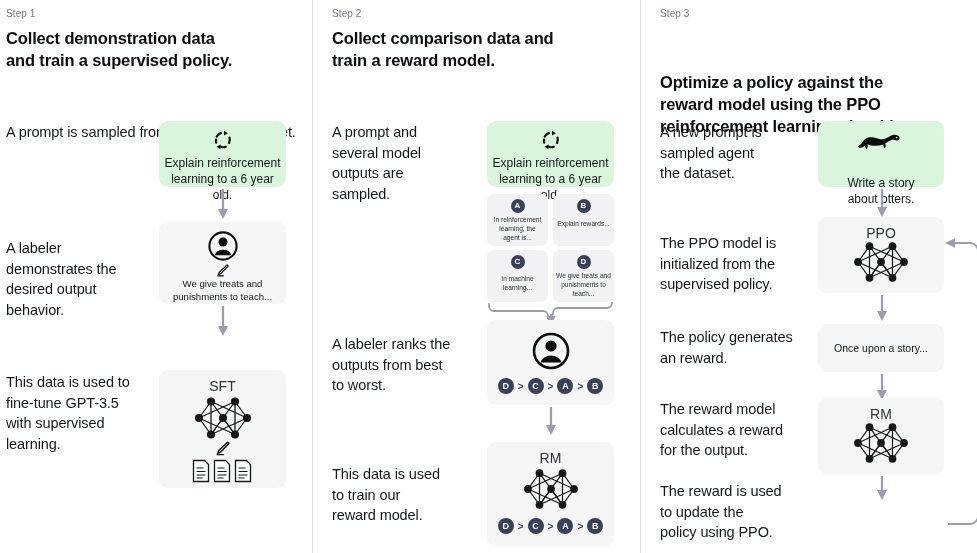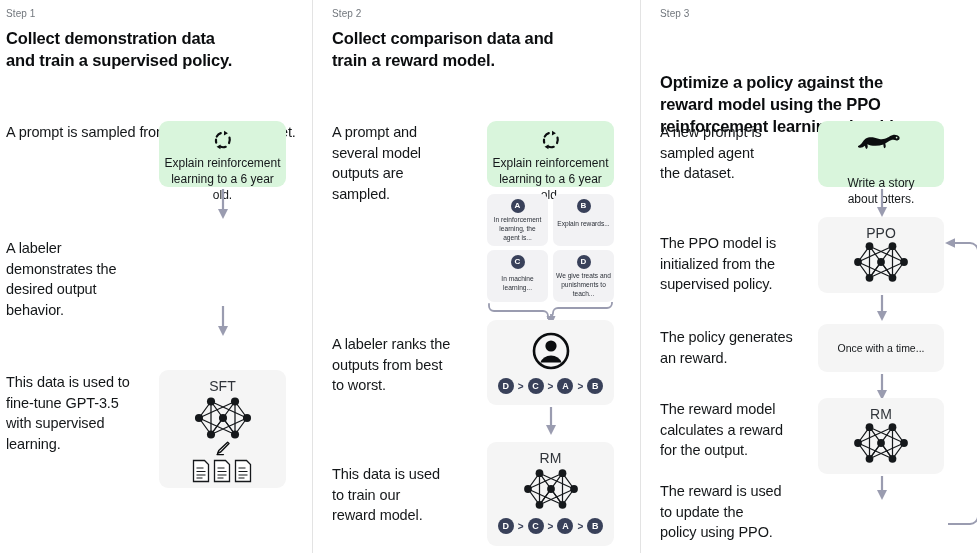--- a/index.html
+++ b/index.html
@@ -145,20 +145,33 @@
       </svg>
       <div class="prompt-text" style="top:34px; white-space:pre-line;">Explain reinforcement
 learning to a 6 year old.</div>
     </div>
 
     <svg class="arrow" style="left:215px; top:189px;" width="16" height="34" viewBox="0 0 16 34">
       <path d="M8 0 V22" stroke="#9a9cb0" stroke-width="2.2"></path>
       <path d="M8 30 L3 20 H13 Z" fill="#9a9cb0"></path>
     </svg>
 
+    <div class="panel" style="left:159px; top:222px; width:127px; height:82px;">
+      <svg class="icon" style="left:50%; top:8px; margin-left:-16px;" width="32" height="32" viewBox="0 0 40 40">
+        <circle cx="20" cy="20" r="17" fill="none" stroke="#0b0d0f" stroke-width="2.6"></circle>
+        <circle cx="20" cy="15" r="5.6" fill="#0b0d0f"></circle>
+        <path d="M9.5 31.5 a10.8 9 0 0 1 21 0 Z" fill="#0b0d0f"></path>
+      </svg>
+      <svg class="icon" style="left:50%; top:41px; margin-left:-7px;" width="14" height="14" viewBox="0 0 16 16">
+        <path d="M12.6 2.2 L14.0 3.6 L5.4 12.2 L2.6 13.4 L3.8 10.6 Z" fill="none" stroke="#0b0d0f" stroke-width="1.4" stroke-linejoin="round"></path>
+        <path d="M2.0 14.6 H8.4" stroke="#0b0d0f" stroke-width="1.4" stroke-linecap="round"></path>
+      </svg>
+      <div class="prompt-text" style="top:56px; font-size:9.6px; white-space:pre-line;">We give treats and
+punishments to teach...</div>
+    </div>
 
     <svg class="arrow" style="left:215px; top:306px;" width="16" height="34" viewBox="0 0 16 34">
       <path d="M8 0 V22" stroke="#9a9cb0" stroke-width="2.2"></path>
       <path d="M8 30 L3 20 H13 Z" fill="#9a9cb0"></path>
     </svg>
 
     <div class="panel" style="left:159px; top:370px; width:127px; height:118px;">
       <div class="panel-title">SFT</div>
 
       <svg class="icon" style="left:50%; top:24px; margin-left:-30px;" width="60" height="48" viewBox="0 0 80 64">
@@ -380,21 +393,21 @@
         </g>
       </svg>
     </div>
 
     <svg class="arrow" style="left:220px; top:295px;" width="16" height="30" viewBox="0 0 16 30">
       <path d="M8 0 V18" stroke="#9a9cb0" stroke-width="2.2"></path>
       <path d="M8 26 L3 16 H13 Z" fill="#9a9cb0"></path>
     </svg>
 
     <div class="panel" style="left:164px; top:324px; width:126px; height:48px;">
-      <div class="sample-text">Once with a time...</div>
+      <div class="sample-text">Once upon a story...</div>
     </div>
 
     <svg class="arrow" style="left:220px; top:374px;" width="16" height="30" viewBox="0 0 16 30">
       <path d="M8 0 V18" stroke="#9a9cb0" stroke-width="2.2"></path>
       <path d="M8 26 L3 16 H13 Z" fill="#9a9cb0"></path>
     </svg>
 
     <div class="panel" style="left:164px; top:398px; width:126px; height:76px;">
       <div class="panel-title">RM</div>
       <svg class="icon" style="left:50%; top:22px; margin-left:-29px;" width="58" height="46" viewBox="0 0 80 64">

